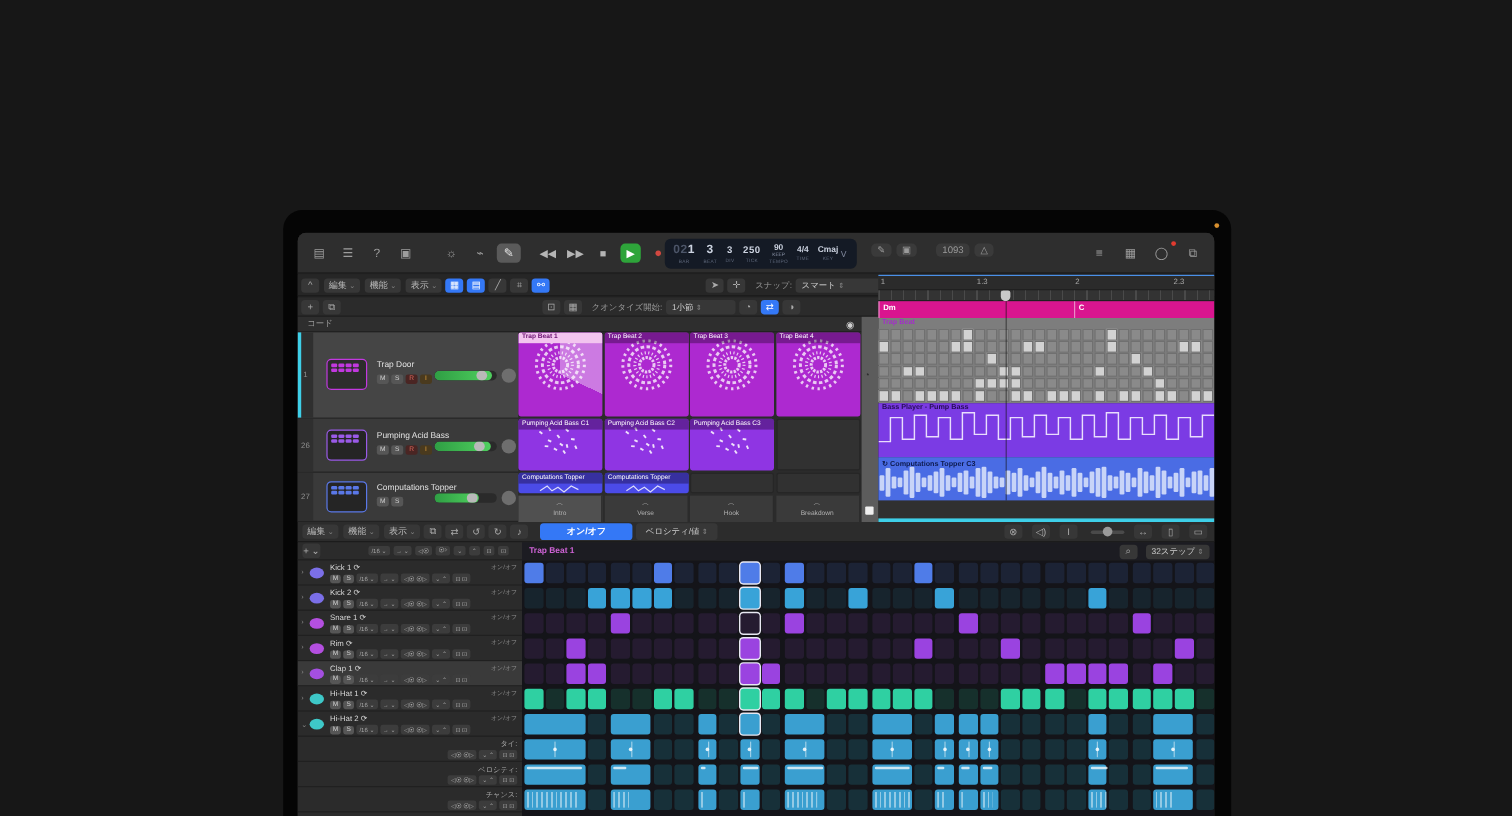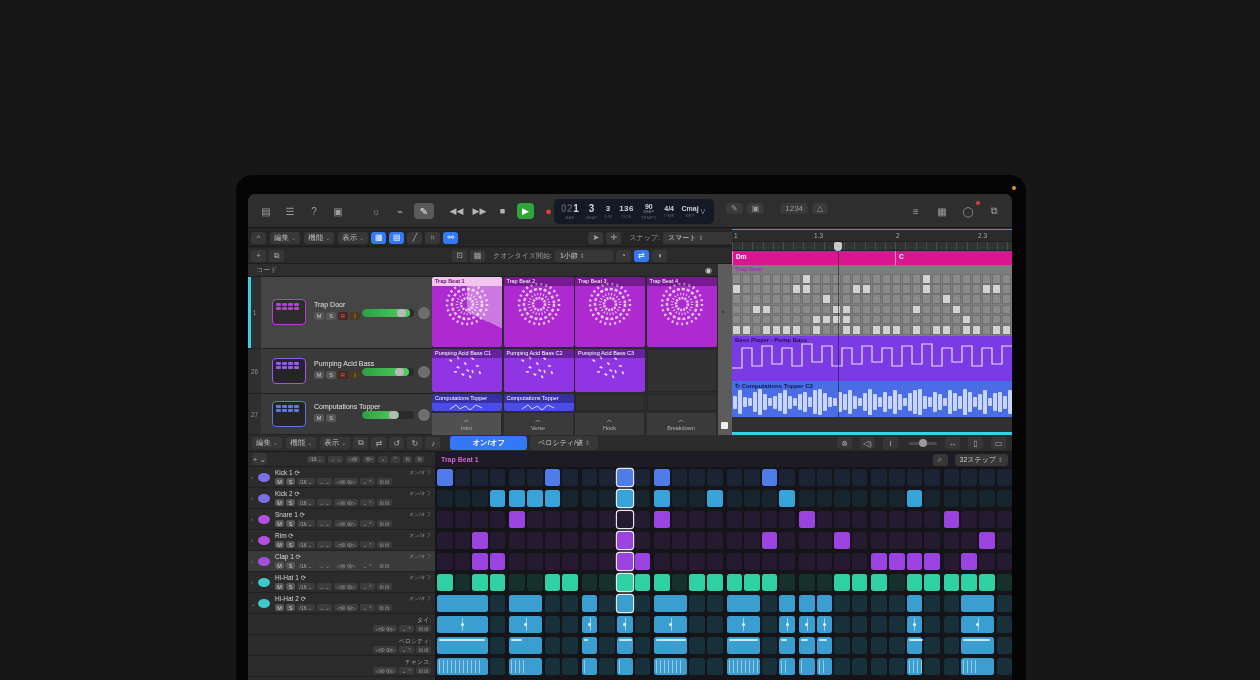--- a/index.html
+++ b/index.html
@@ -168,21 +168,21 @@
           </span>
         <span class="lcd-seg">
             <span class="lcd-val">3</span>
             <span class="lcd-lab">BEAT</span>
           </span>
         <span class="lcd-seg">
             <span class="lcd-val" style="font-size:8px">3</span>
             <span class="lcd-lab">DIV</span>
           </span>
         <span class="lcd-seg">
-            <span class="lcd-val" style="font-size:8px">136</span>
+            <span class="lcd-val" style="font-size:8px">250</span>
             <span class="lcd-lab">TICK</span>
           </span>
         <span class="lcd-seg">
             <span class="lcd-sm"><span>90</span><br></span>
             <span style="font-size:4px;color:#8a93a8">KEEP</span>
             <span class="lcd-lab">TEMPO</span>
           </span>
         <span class="lcd-seg">
             <span class="lcd-sm">4/4</span>
             <span class="lcd-lab">TIME</span>
@@ -191,21 +191,21 @@
             <span class="lcd-sm">Cmaj</span>
             <span class="lcd-lab">KEY</span>
           </span>
         <span class="chev">ᐯ</span>
       </div>
 
       <div id="tb-mid2">
         <span class="pill">✎</span>
         <span class="pill">▣</span>
         <span style="width:8px"></span>
-        <span class="pill">1234</span>
+        <span class="pill">1093</span>
         <span class="pill">△</span>
       </div>
 
       <div id="tb-right">
         <span class="tb-ic">≡</span>
         <span class="tb-ic">▦</span>
         <span class="tb-ic" style="position:relative">◯<span class="reddot"></span></span>
         <span class="tb-ic">⧉</span>
       </div>
     </div>

